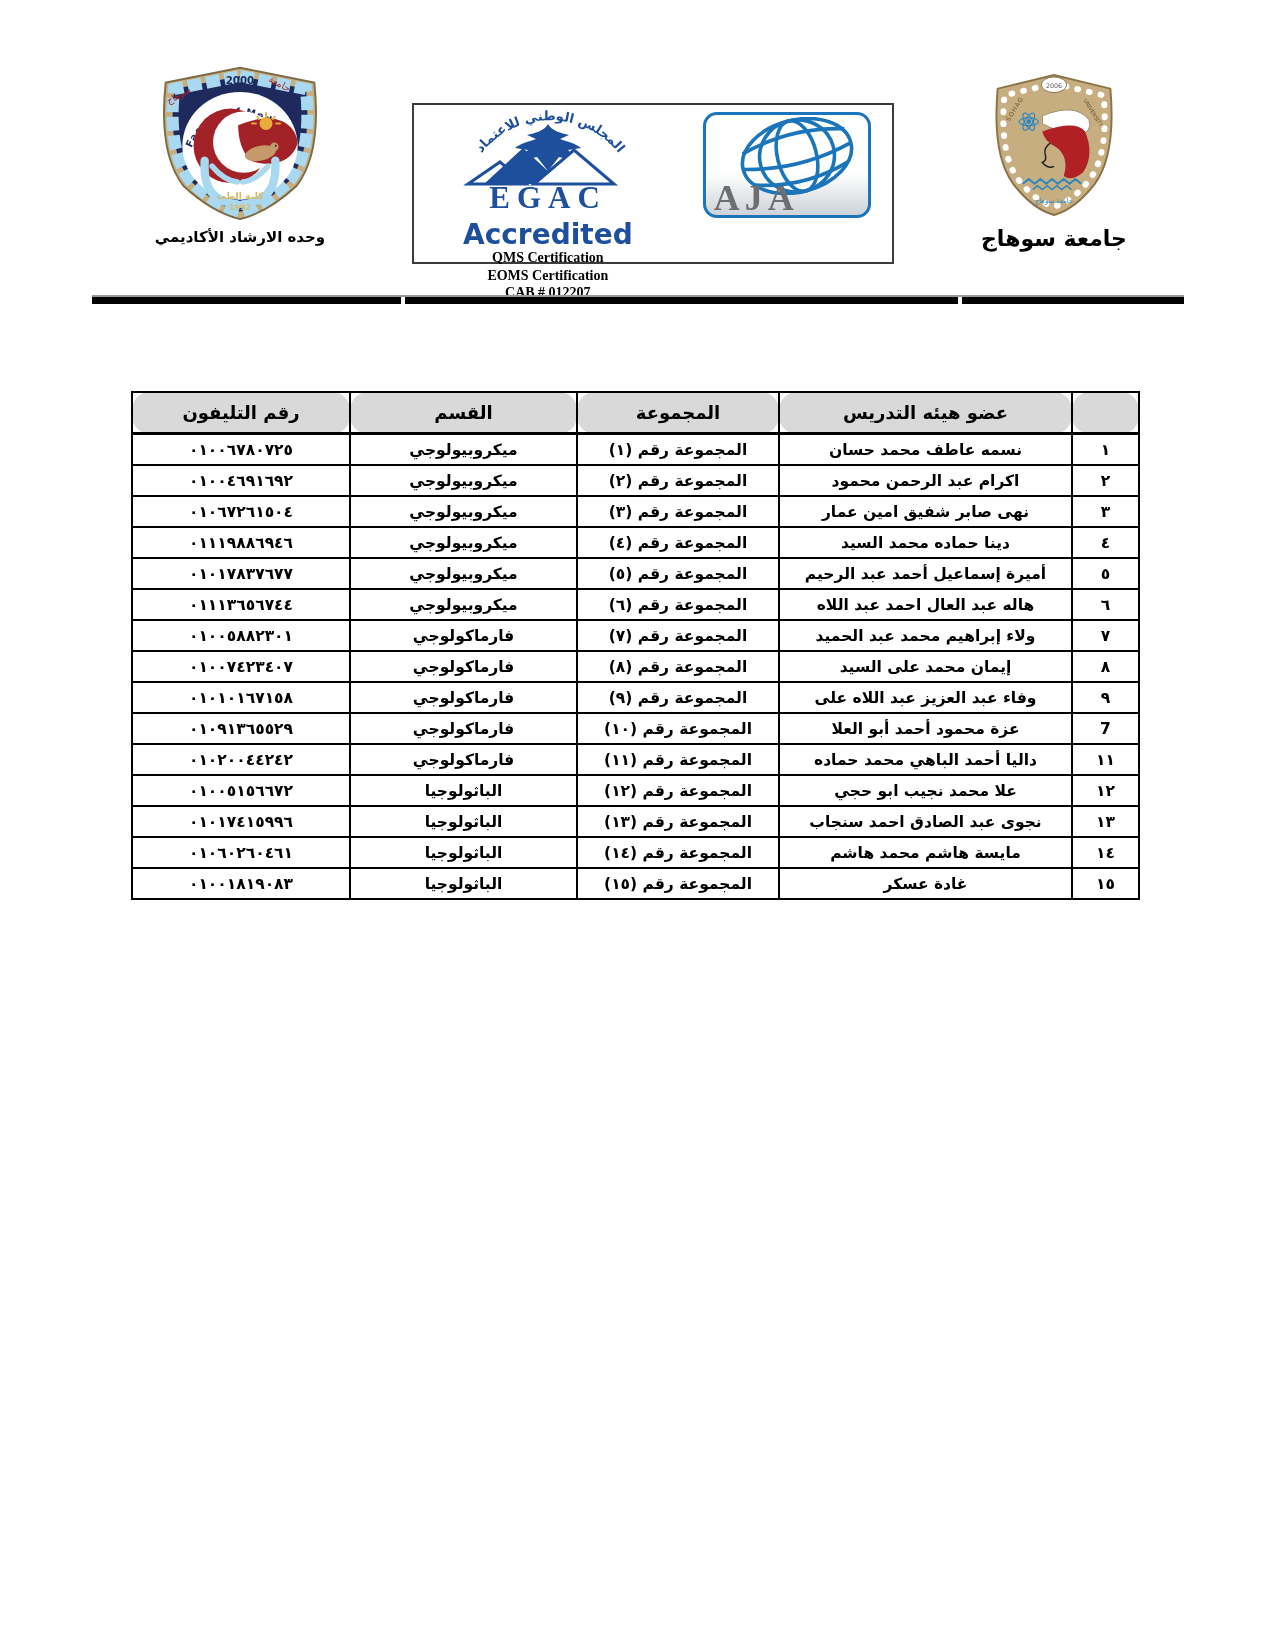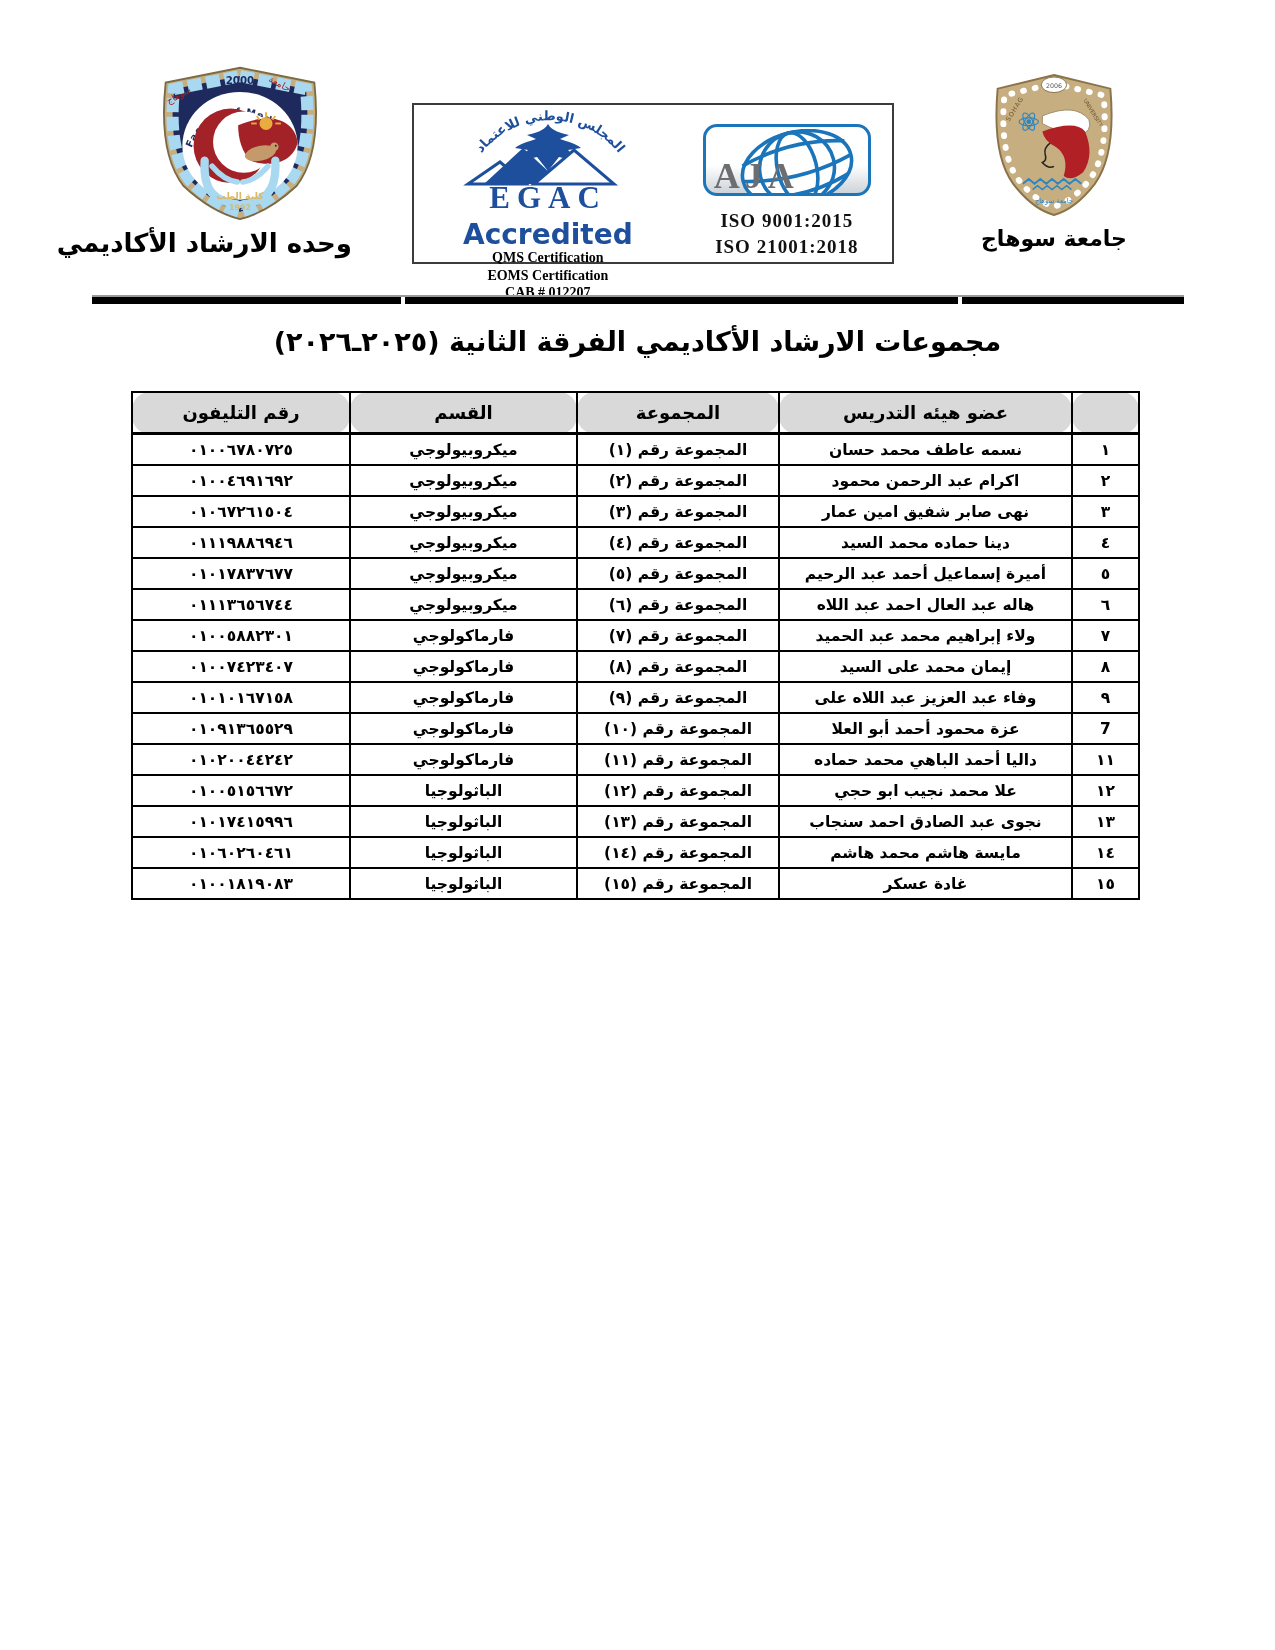--- a/index.html
+++ b/index.html
@@ -2,30 +2,30 @@
 <html style="--navy: #1e2a5e; --tan: #c7ae80; --red: #a32227; --sky: #a9d9f0; --gold: #d9b96a; --egac-blue: #1d4f9c; --aja-blue: #1b75bb; --aja-gray: #6d6e71; --uni-red: #b02025; --uni-blue: #2e86c1; --header-bg: #d9d9d9;"><head>
 <meta charset="utf-8">
 <style>
   html,body{margin:0;padding:0;background:#fff;}
   .page{position:relative;width:1275px;height:1650px;background:#fff;overflow:hidden;
         font-family:"DejaVu Sans",sans-serif;color:#000;}
 
   
   .logo-left{position:absolute;left:128px;top:64px;width:224px;text-align:center;}
   .logo-right{position:absolute;left:966px;top:70px;width:176px;text-align:center;}
-  .logo-caption{font-weight:bold;font-size:26px;margin-top:2px;direction:rtl;white-space:nowrap;}
+  .logo-caption{font-weight:bold;font-size:15px;margin-top:2px;direction:rtl;white-space:nowrap;}
   .logo-right .logo-caption{font-size:22px;}
 
   .cert-box{position:absolute;left:412px;top:103px;width:482px;height:161px;
             border:2px solid #3c3c3c;background:#fff;display:flex;box-sizing:border-box;}
   .egac-col{width:56%;text-align:center;padding-top:1px;}
   .egac-lines{font-family:"Liberation Serif","DejaVu Serif",serif;font-weight:bold;
               font-size:14px;line-height:1.25;color:#000000;margin-top:-2px;}
   .aja-col{width:44%;text-align:center;padding-top:7px;}
-  .aja-box{position:relative;width:168px;height:72px;margin:12px auto;border:3px solid var(--aja-blue);
+  .aja-box{position:relative;width:168px;height:106px;margin:0 auto;border:3px solid var(--aja-blue);
            border-radius:14px;box-sizing:border-box;overflow:hidden;
            background:linear-gradient(to bottom,#ffffff 58%,#cdd3d8 100%);}
   .aja-word{position:absolute;left:8px;bottom:-4px;font-family:"Liberation Serif","DejaVu Serif",serif;
             font-weight:bold;font-size:36px;letter-spacing:5px;color:var(--aja-gray);}
   .aja-globe{position:absolute;top:2px;right:-4px;}
   .iso-lines{font-family:"Liberation Serif","DejaVu Serif",serif;font-weight:bold;
              font-size:19px;line-height:1.35;color:#111;margin-top:8px;letter-spacing:1px;}
 
   
   .divider{position:absolute;left:92px;top:295px;width:1092px;border-top:2px solid #9a9a9a;
@@ -141,24 +141,20 @@
             <ellipse cx="50" cy="26" rx="37" ry="24" fill="#fff"></ellipse>
             <ellipse cx="50" cy="26" rx="13" ry="24"></ellipse>
             <ellipse cx="50" cy="26" rx="25" ry="24"></ellipse>
             <path d="M15,16 Q50,6 85,16"></path>
             <path d="M13,26 Q50,36 87,26"></path>
             <path d="M18,38 Q50,48 82,38"></path>
           </g>
         </svg>
         <span class="aja-word">AJA</span>
       </div>
-      <div class="iso-lines">
-        <div>ISO 9001:2015</div>
-        <div>ISO 21001:2018</div>
-      </div>
     </div>
   </div>
 
   <div class="logo-right">
     <svg width="136" height="150" viewBox="0 0 140 152">
       <path class="f-tan2" d="M70,4 L128,18 Q134,86 112,116 Q92,142 70,148 Q48,142 28,116 Q6,86 12,18 Z"></path>
       <path d="M70,4 L128,18 Q134,86 112,116 Q92,142 70,148 Q48,142 28,116 Q6,86 12,18 Z" transform="translate(8.4,9.1) scale(0.88)" fill="none" stroke="#fff" stroke-width="7" stroke-dasharray="1 13" stroke-linecap="round"></path>
       <ellipse cx="70" cy="14" rx="13" ry="8" fill="#fff" stroke="#8a7348" stroke-width="1"></ellipse>
       <text x="70" y="17" text-anchor="middle" font-size="6.5" fill="#555">2006</text>
       <text x="24" y="52" transform="rotate(-58 24 52)" font-size="6.5" fill="#6b5430" letter-spacing="1">SOHAG</text>
@@ -182,21 +178,20 @@
     </svg>
     <div class="logo-caption">جامعة سوهاج</div>
   </div>
 
   <div class="divider">
     <div class="seg seg1"></div>
       <div class="seg seg2"></div>
       <div class="seg seg3"></div>
   </div>
 
-  <div class="title">مجموعات الارشاد الأكاديمي الفرقة الثانية (٢٠٢٥ـ٢٠٢٦)</div>
 
   <div class="table-wrap">
     <table class="groups" dir="rtl">
       <colgroup>
         <col class="c-index">
           <col class="c-member">
           <col class="c-group">
         <col class="c-department">
           <col class="c-phone">
       </colgroup>

